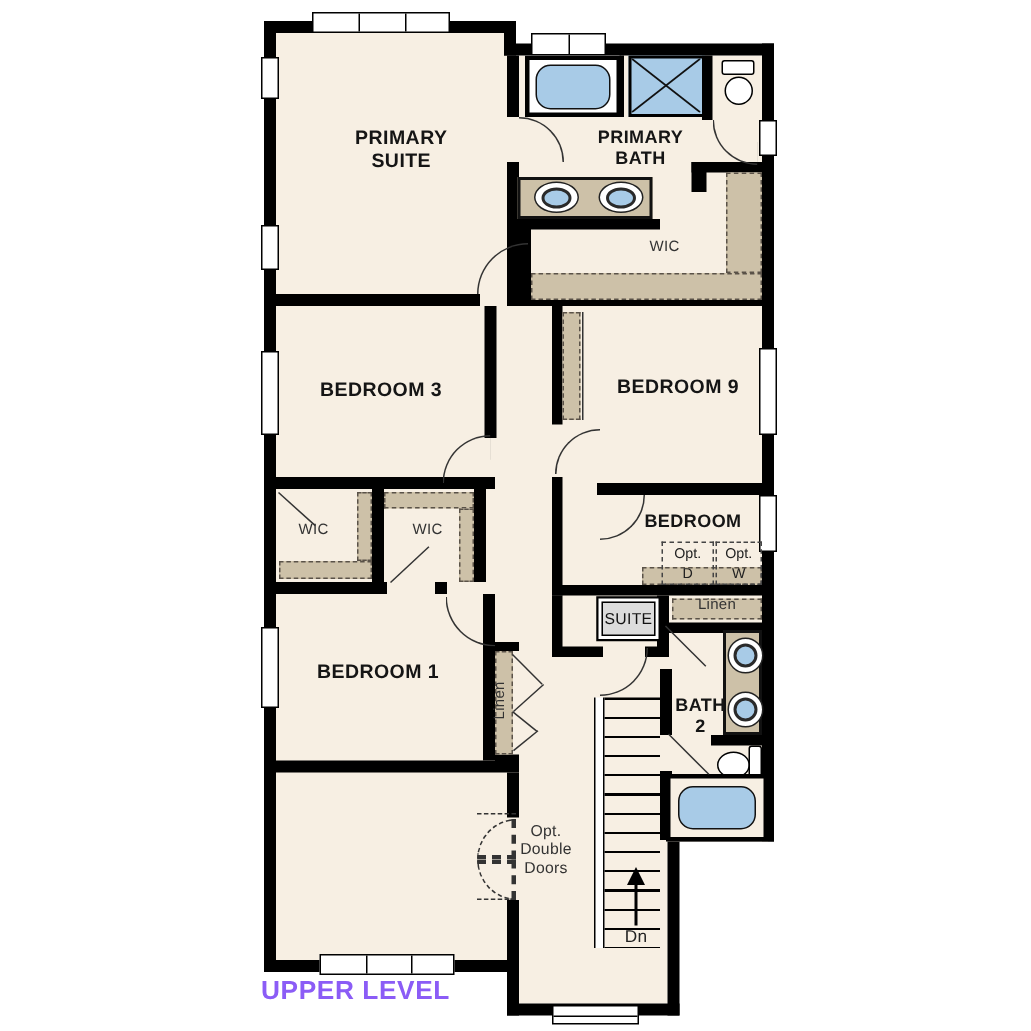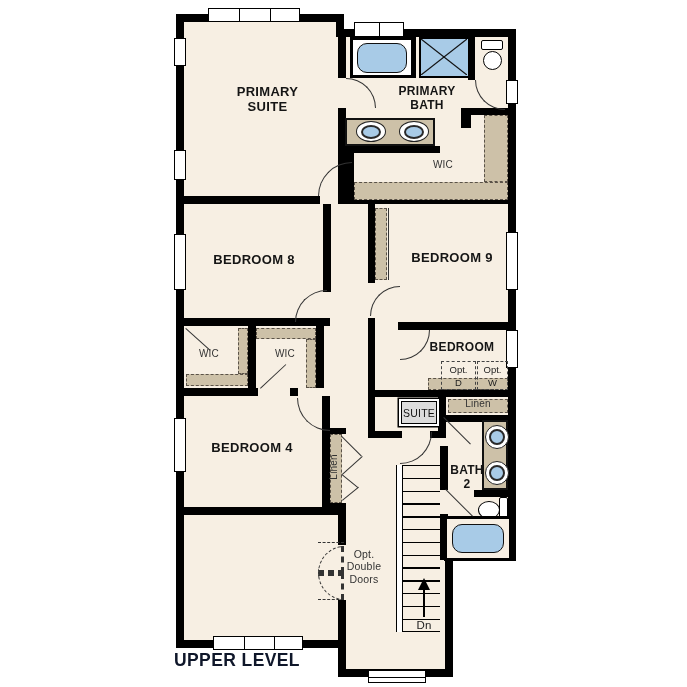--- a/index.html
+++ b/index.html
@@ -35,21 +35,21 @@
   .shaft{position:absolute;width:2px;background:#000;}
   .lbl{position:absolute;color:#151515;font-weight:bold;text-align:center;white-space:pre-line;line-height:1.18;letter-spacing:0.3px;}
   .fs13{font-size:13px;}
   .fs12{font-size:12px;}
   .sm{font-weight:normal;font-size:10px;color:#333;letter-spacing:0.2px;}
   .opt{font-weight:normal;font-size:9.5px;color:#222;}
   .optbox{position:absolute;border:1.6px dashed #444;box-sizing:border-box;text-align:center;}
   .furn{position:absolute;background:#dcdcdc;border:1.5px solid #000;box-shadow:0 0 0 2px #fff,0 0 0 3.5px #000;
         display:flex;align-items:center;justify-content:center;box-sizing:border-box;}
   .rot90{transform:rotate(-90deg);}
-  .title{position:absolute;font-size:17.5px;font-weight:bold;color:#0f172a;text-align:left;letter-spacing:0.4px;}
+  .title{position:absolute;font-size:17.5px;font-weight:bold;color:#8b5cf6;text-align:left;letter-spacing:0.4px;}
 </style>
 </head>
 <body>
 
 <div class="plan">
 
   <div class="floor" style="left:184px;top:22px;width:154px;height:618px;"></div>
   <div class="floor" style="left:336px;top:37px;width:172px;height:521px;"></div>
   <div class="floor" style="left:338px;top:430px;width:107px;height:239px;"></div>
   <div class="floor" style="left:338px;top:545px;width:8px;height:55px;"></div>
@@ -198,26 +198,26 @@
   <div class="leaf" style="left:342px;top:436px;width:28px;transform:rotate(45deg);"></div>
   <div class="leaf" style="left:342px;top:474px;width:27px;transform:rotate(-42deg);"></div>
   <div class="leaf" style="left:342px;top:474px;width:21px;transform:rotate(39deg);"></div>
   <div class="leaf" style="left:342px;top:500px;width:21px;transform:rotate(-39deg);"></div>
 
   <div class="lbl fs13" style="left:200px;top:84px;width:135px;">PRIMARY
 SUITE</div>
   <div class="lbl fs12" style="left:384px;top:84px;width:86px;">PRIMARY
 BATH</div>
   <div class="lbl sm" style="left:420px;top:159px;width:46px;">WIC</div>
-  <div class="lbl fs13" style="left:184px;top:252px;width:140px;">BEDROOM 8</div>
+  <div class="lbl fs13" style="left:184px;top:252px;width:140px;">BEDROOM 3</div>
   <div class="lbl fs13" style="left:396px;top:250px;width:112px;">BEDROOM 9</div>
   <div class="lbl fs12" style="left:418px;top:340px;width:88px;">BEDROOM</div>
   <div class="lbl sm" style="left:186px;top:348px;width:46px;">WIC</div>
   <div class="lbl sm" style="left:262px;top:348px;width:46px;">WIC</div>
-  <div class="lbl fs13" style="left:182px;top:440px;width:140px;">BEDROOM 4</div>
+  <div class="lbl fs13" style="left:182px;top:440px;width:140px;">BEDROOM 1</div>
   <div class="lbl fs12" style="left:444px;top:463px;width:46px;">BATH
 2</div>
   <div class="lbl sm" style="left:448px;top:398px;width:60px;">Linen</div>
   <div class="lbl sm rot90" style="left:314px;top:461px;width:40px;">Linen</div>
   <div class="lbl sm" style="left:338px;top:548px;width:52px;font-size:10.5px;">Opt.
 Double
 Doors</div>
   <div class="lbl sm" style="left:412px;top:619px;width:24px;font-size:11.5px;color:#222;">Dn</div>
 
   <div class="title" style="left:174px;top:650px;width:240px;">UPPER LEVEL</div>

